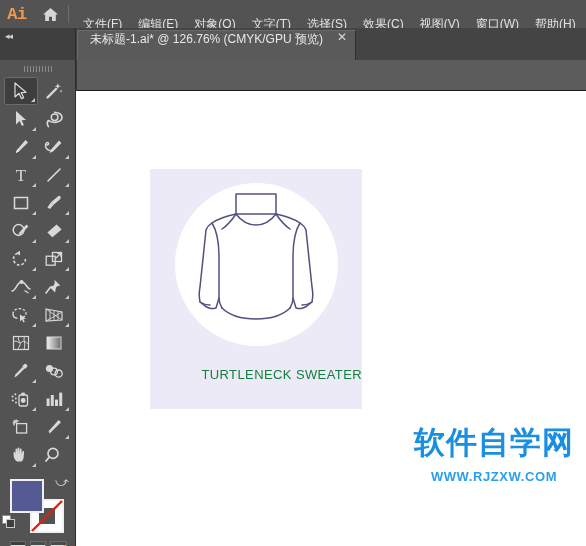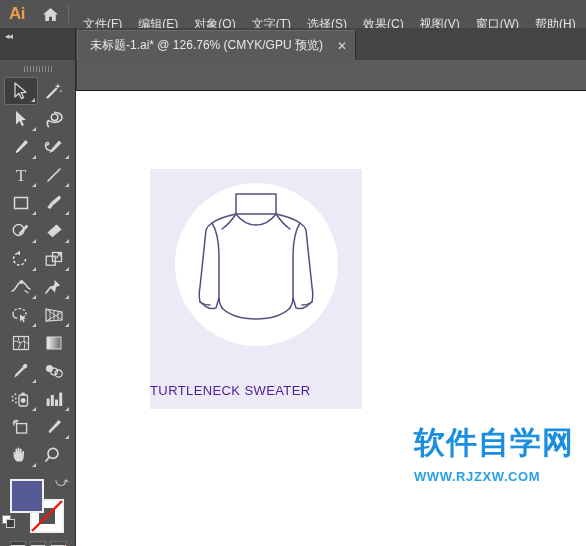--- a/index.html
+++ b/index.html
@@ -14,21 +14,21 @@
   
   .menubar {
     position: absolute; left: 0; top: 0; width: 586px; height: 28px;
     background: #535353;
     display: flex; align-items: center;
   }
   .ai-logo {
     width: 34px; height: 23px;
     display: flex; align-items: center; justify-content: center;
     color: #f09a4b; font-size: 17px; font-weight: bold;
-    font-family: Liberation Sans, sans-serif;
+    font-family: Liberation Mono, monospace;
     letter-spacing: -0.5px;
   }
   .home-btn {
     width: 32px; height: 28px;
     display: flex; align-items: center; justify-content: center;
   }
   .menu-sep {
     width: 1px; height: 18px; background: #6d6d6d; margin: 0 6px 0 2px;
   }
   .menu-items { display: flex; align-items: center; margin-top: 19px; }
@@ -50,21 +50,21 @@
   .collapse-btn {
     color: #d0d0d0; font-size: 9px; letter-spacing: -1px;
     line-height: 1;
   }
   .doc-tab {
     position: absolute; left: 77px; top: 2px; height: 30px;
     background: #5a5a5a;
     border-left: 1px solid #6a6a6a;
     border-right: 1px solid #2e2e2e;
     border-top: 1px solid #6a6a6a;
-    display: flex; align-items: center; padding: 0 8px 0 12px;
+    display: flex; align-items: flex-start; padding: 0 8px 0 12px;
   }
   .doc-tab-label {
     color: #e8e8e8; font-size: 12px; white-space: nowrap;
   }
   .doc-tab-close {
     color: #d8d8d8; font-size: 12px; margin-left: 14px; line-height: 1;
     font-family: "Liberation Sans", sans-serif;
   }
 
   
@@ -157,30 +157,30 @@
   .artcard {
     position: absolute; left: 73px; top: 78px; width: 212px; height: 240px;
     background: #eceaf7;
   }
   .art-circle {
     position: absolute; left: 25px; top: 14px; width: 163px; height: 163px;
     background: #ffffff; border-radius: 50%;
   }
   .art-svg { position: absolute; left: 0; top: 0; }
   .art-label {
-    position: absolute; left: 0; top: 214px; width: 212px;
-    text-align: left;
-    color: #4c1d95; font-size: 13px; letter-spacing: 0.4px;
+    position: absolute; left: 0; top: 198px; width: 212px;
+    text-align: right;
+    color: #15803d; font-size: 13px; letter-spacing: 0.4px;
     font-family: "Liberation Sans", sans-serif;
   }
 
   
   .watermark {
     position: absolute; right: 12px; bottom: 62px;
-    text-align: left;
+    text-align: center;
   }
   .wm-cn {
     color: #1a8fe0; font-size: 31px; font-weight: bold;
     letter-spacing: 1px; line-height: 1.05;
     font-family: "DejaVu Sans", sans-serif;
   }
   .wm-en {
     color: #2aa0ea; font-size: 13px; font-weight: bold;
     letter-spacing: 0.6px; margin-top: 10px;
     font-family: "Liberation Sans", sans-serif;

